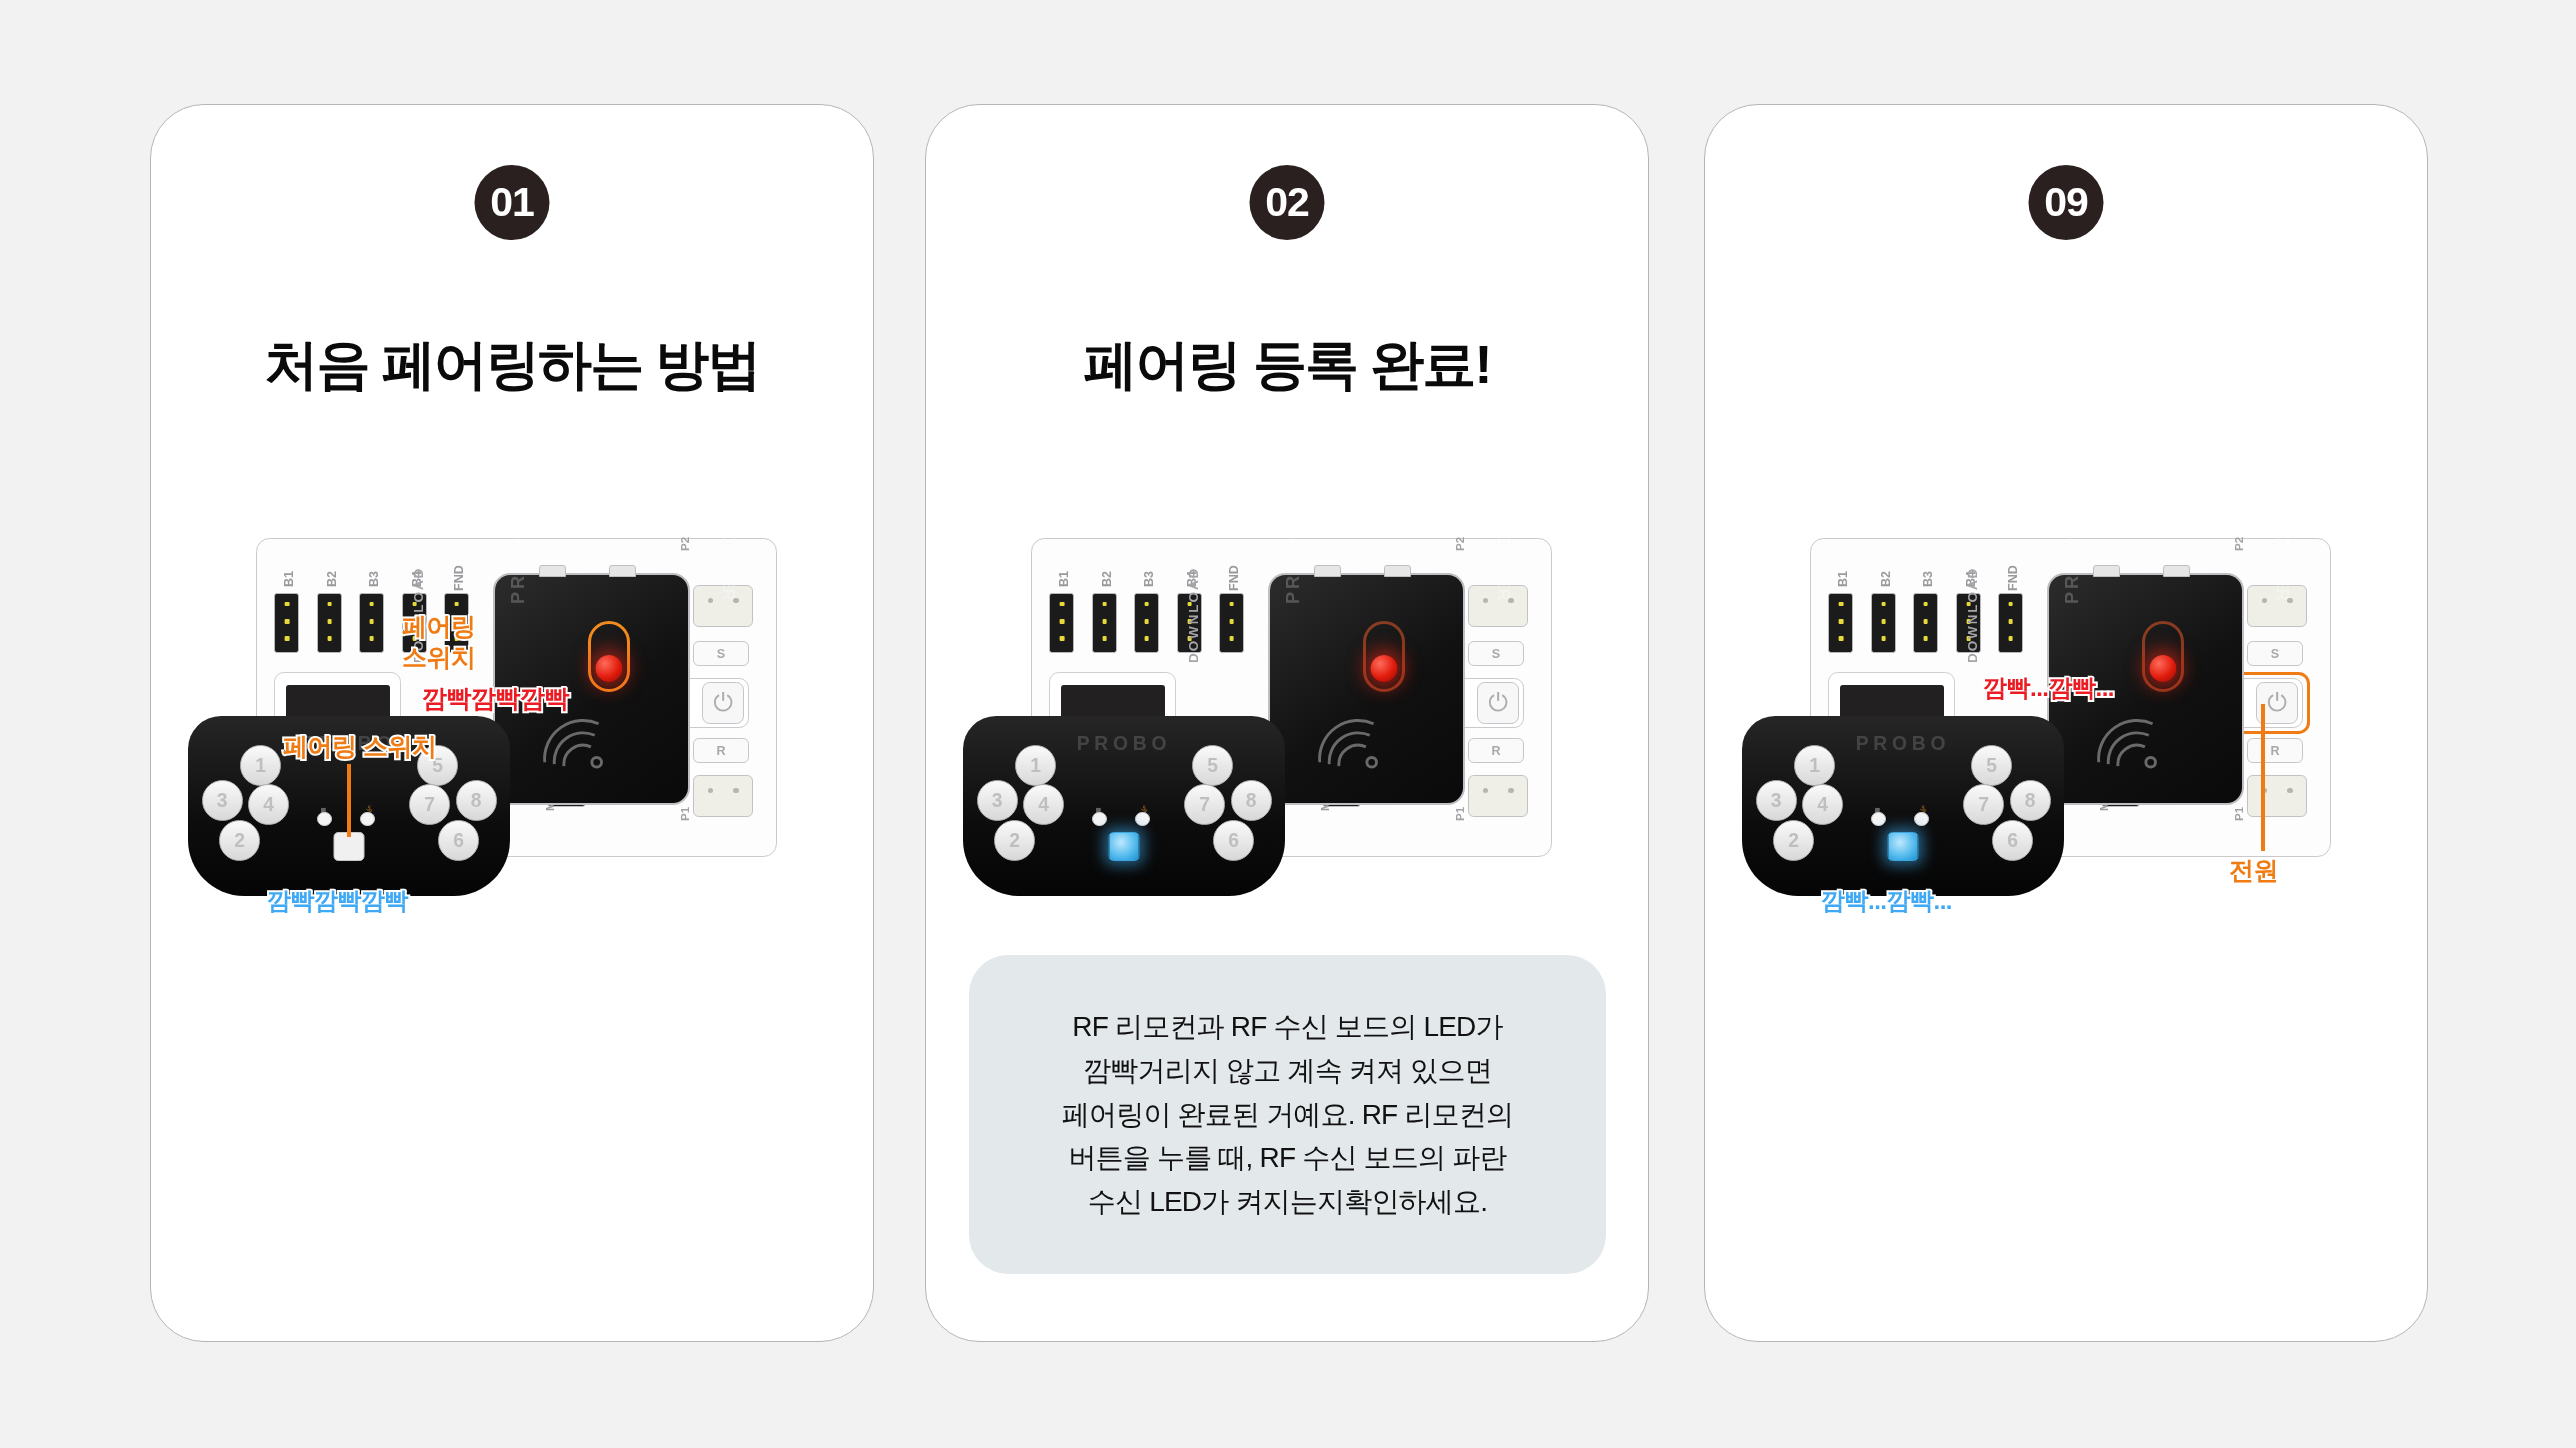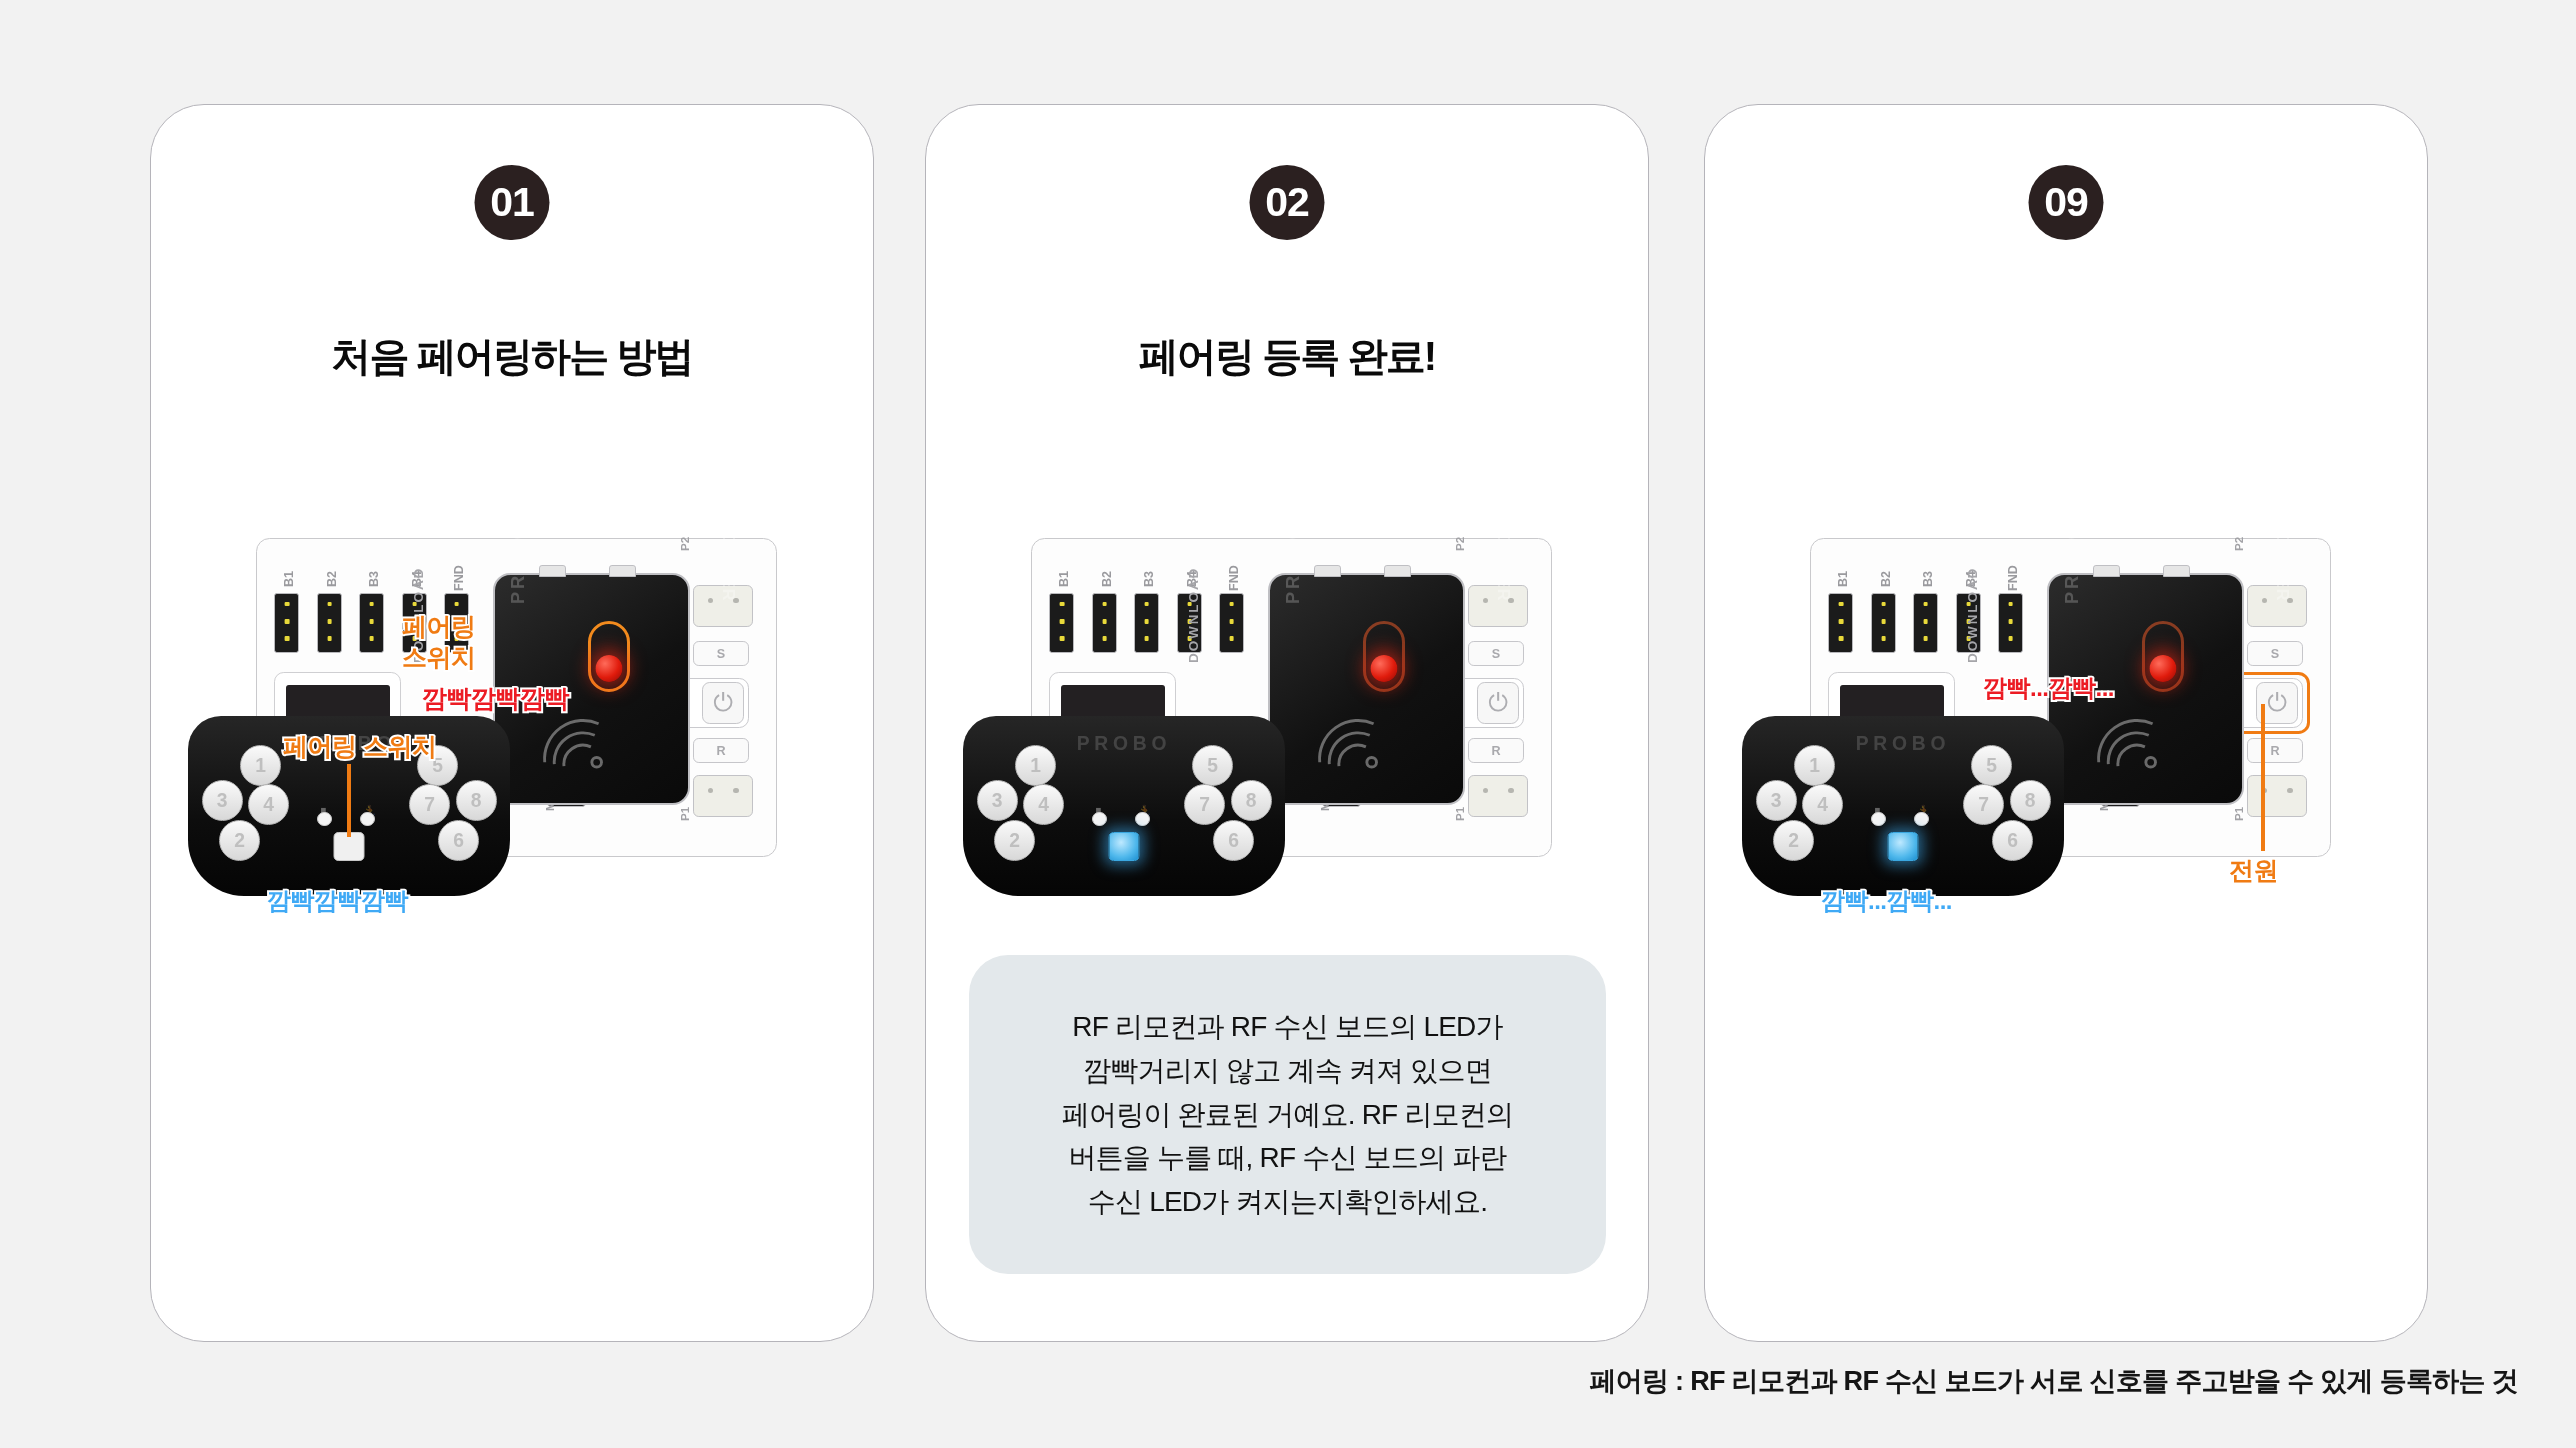--- a/index.html
+++ b/index.html
@@ -40,21 +40,21 @@
     letter-spacing: -1px;
     display: flex; align-items: center; justify-content: center;
   }
 
   
   .card-title {
     position: absolute;
     left: 0; right: 0;
     top: 224px;
     text-align: center;
-    font-size: 40px;
+    font-size: 54px;
     font-weight: 900;
     color: #0A0A0A;
     letter-spacing: -1.9px;
     white-space: nowrap;
   }
   #card3 .card-title { font-size: 48px; letter-spacing: -2.4px; }
 
   
   .desc-box {
     position: absolute;
@@ -718,16 +718,15 @@
       </div>
 
       <div class="callout co-red" style="left:241px; top:162px; font-size:24px;">깜빡...깜빡...</div>
       <div class="callout co-blue" style="left:79px; top:375px; font-size:24px;">깜빡...깜빡...</div>
       <div class="leader" style="left:519px; top:193px; width:3.9px; height:147px;"></div>
       <div class="callout co-orange" style="left:487px; top:344px; font-size:25px;">전원</div>
     </div>
 
   </div>
 
-  <div id="footer">페어링 : RF 리모컨과 RF 수신 보드가 서로 신호를 주고받을 수 있게 등록하는 것</div>
 
 </div>
 
 
 </body></html>

